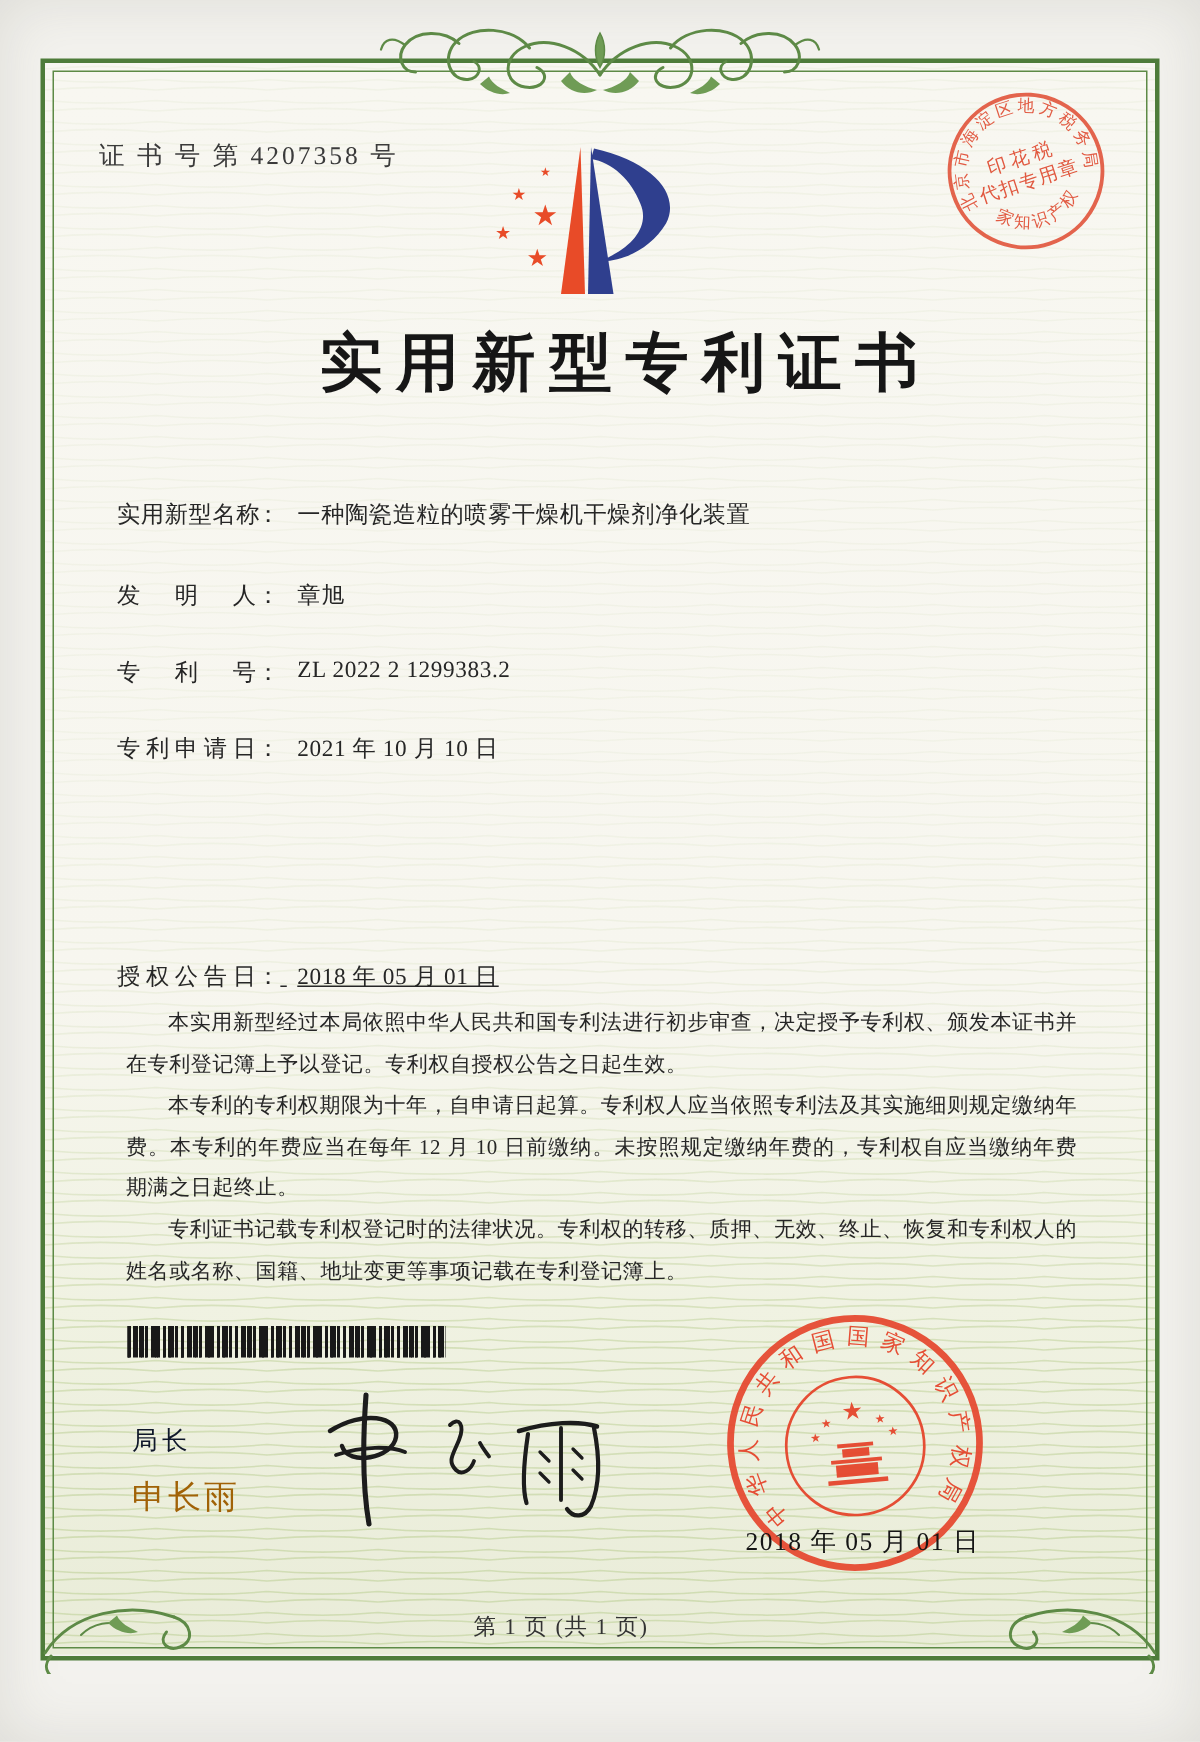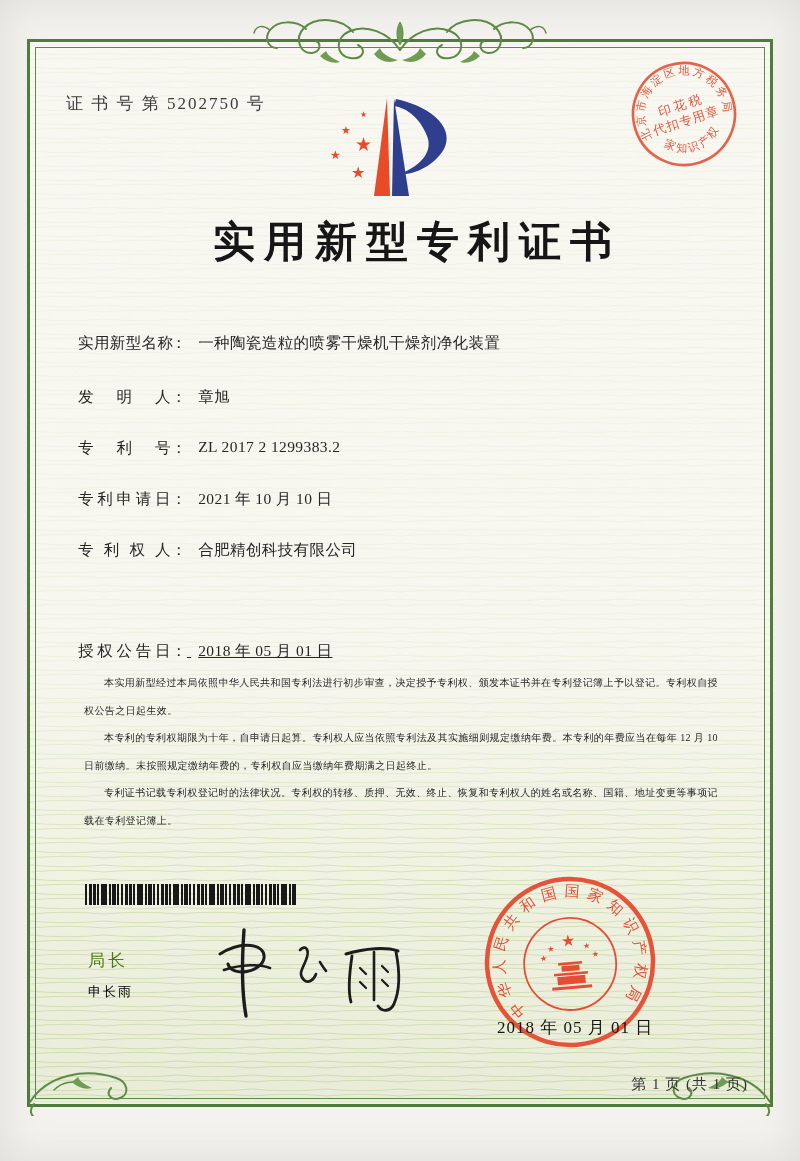--- a/index.html
+++ b/index.html
@@ -26,34 +26,34 @@
          letter-spacing:9px;color:#161616;padding-left:34px;}
   
   .frow{position:absolute;left:78px;font-size:15.5px;color:#262626;letter-spacing:.4px;white-space:nowrap;}
   .flabel{display:inline-block;width:93px;text-align:justify;text-align-last:justify;vertical-align:top;}
   .fcolon{display:inline-block;vertical-align:top;}
   .fvalue{display:inline-block;margin-left:7px;vertical-align:top;white-space:normal;width:520px;}
   .fvalue .l2{display:block;}
   .grant-right{position:absolute;left:374px;top:0;white-space:nowrap;}
   
   .paras{position:absolute;left:84px;top:669px;width:634px;}
-  .paras p{margin:0;font-size:10px;line-height:27.6px;letter-spacing:.4px;color:#262626;
+  .paras p{margin:0;font-size:14px;line-height:27.6px;letter-spacing:.4px;color:#262626;
            text-align:justify;text-indent:2em;}
   
   .barcode{position:absolute;left:85px;top:884px;width:212px;height:21px;
     background-image:
       repeating-linear-gradient(90deg,#181818 0 2px,transparent 2px 4px),
       repeating-linear-gradient(90deg,#181818 0 1px,transparent 1px 6px),
       repeating-linear-gradient(90deg,#181818 0 2px,transparent 2px 9px);}
-  .signer-title{position:absolute;left:88px;top:949px;font-size:17px;color:#4d7c0f;letter-spacing:3px;}
-  .signer-name{position:absolute;left:88px;top:983px;font-size:13px;color:#000000;letter-spacing:2px;}
+  .signer-title{position:absolute;left:88px;top:949px;font-size:17px;color:#0f172a;letter-spacing:3px;}
+  .signer-name{position:absolute;left:88px;top:983px;font-size:22px;color:#a16207;letter-spacing:2px;}
   .signature{position:absolute;left:208px;top:924px;width:205px;height:98px;}
   .seal{position:absolute;left:482px;top:874px;width:176px;height:176px;transform:rotate(-5deg);}
   .seal-date{position:absolute;left:497px;top:1016px;font-size:17px;letter-spacing:1px;color:#151515;z-index:7;}
-  .footer{position:absolute;left:0;right:52px;top:1075px;text-align:right;font-size:15px;color:#333;letter-spacing:1px;}
+  .footer{position:absolute;left:0;right:52px;top:1075px;text-align:center;font-size:15px;color:#333;letter-spacing:1px;}
   .z5{z-index:5;} .z6{z-index:6;}
 </style>
 </head>
 <body>
 
 <div class="page">
 
   <div class="page-bg"></div>
   <svg class="waves" viewBox="0 0 740 1061">
     <path id="wave-path" d="M0 4 q37 -3.5 74 0 q37 -3.5 74 0 q37 -3.5 74 0 q37 -3.5 74 0 q37 -3.5 74 0 q37 -3.5 74 0 q37 -3.5 74 0 q37 -3.5 74 0 q37 -3.5 74 0 q37 -3.5 74 0M0 11 q37 3.5 74 0 q37 3.5 74 0 q37 3.5 74 0 q37 3.5 74 0 q37 3.5 74 0 q37 3.5 74 0 q37 3.5 74 0 q37 3.5 74 0 q37 3.5 74 0 q37 3.5 74 0M0 18 q37 -3.5 74 0 q37 -3.5 74 0 q37 -3.5 74 0 q37 -3.5 74 0 q37 -3.5 74 0 q37 -3.5 74 0 q37 -3.5 74 0 q37 -3.5 74 0 q37 -3.5 74 0 q37 -3.5 74 0M0 25 q37 3.5 74 0 q37 3.5 74 0 q37 3.5 74 0 q37 3.5 74 0 q37 3.5 74 0 q37 3.5 74 0 q37 3.5 74 0 q37 3.5 74 0 q37 3.5 74 0 q37 3.5 74 0M0 32 q37 -3.5 74 0 q37 -3.5 74 0 q37 -3.5 74 0 q37 -3.5 74 0 q37 -3.5 74 0 q37 -3.5 74 0 q37 -3.5 74 0 q37 -3.5 74 0 q37 -3.5 74 0 q37 -3.5 74 0M0 39 q37 3.5 74 0 q37 3.5 74 0 q37 3.5 74 0 q37 3.5 74 0 q37 3.5 74 0 q37 3.5 74 0 q37 3.5 74 0 q37 3.5 74 0 q37 3.5 74 0 q37 3.5 74 0M0 46 q37 -3.5 74 0 q37 -3.5 74 0 q37 -3.5 74 0 q37 -3.5 74 0 q37 -3.5 74 0 q37 -3.5 74 0 q37 -3.5 74 0 q37 -3.5 74 0 q37 -3.5 74 0 q37 -3.5 74 0M0 53 q37 3.5 74 0 q37 3.5 74 0 q37 3.5 74 0 q37 3.5 74 0 q37 3.5 74 0 q37 3.5 74 0 q37 3.5 74 0 q37 3.5 74 0 q37 3.5 74 0 q37 3.5 74 0M0 60 q37 -3.5 74 0 q37 -3.5 74 0 q37 -3.5 74 0 q37 -3.5 74 0 q37 -3.5 74 0 q37 -3.5 74 0 q37 -3.5 74 0 q37 -3.5 74 0 q37 -3.5 74 0 q37 -3.5 74 0M0 67 q37 3.5 74 0 q37 3.5 74 0 q37 3.5 74 0 q37 3.5 74 0 q37 3.5 74 0 q37 3.5 74 0 q37 3.5 74 0 q37 3.5 74 0 q37 3.5 74 0 q37 3.5 74 0M0 74 q37 -3.5 74 0 q37 -3.5 74 0 q37 -3.5 74 0 q37 -3.5 74 0 q37 -3.5 74 0 q37 -3.5 74 0 q37 -3.5 74 0 q37 -3.5 74 0 q37 -3.5 74 0 q37 -3.5 74 0M0 81 q37 3.5 74 0 q37 3.5 74 0 q37 3.5 74 0 q37 3.5 74 0 q37 3.5 74 0 q37 3.5 74 0 q37 3.5 74 0 q37 3.5 74 0 q37 3.5 74 0 q37 3.5 74 0M0 88 q37 -3.5 74 0 q37 -3.5 74 0 q37 -3.5 74 0 q37 -3.5 74 0 q37 -3.5 74 0 q37 -3.5 74 0 q37 -3.5 74 0 q37 -3.5 74 0 q37 -3.5 74 0 q37 -3.5 74 0M0 95 q37 3.5 74 0 q37 3.5 74 0 q37 3.5 74 0 q37 3.5 74 0 q37 3.5 74 0 q37 3.5 74 0 q37 3.5 74 0 q37 3.5 74 0 q37 3.5 74 0 q37 3.5 74 0M0 102 q37 -3.5 74 0 q37 -3.5 74 0 q37 -3.5 74 0 q37 -3.5 74 0 q37 -3.5 74 0 q37 -3.5 74 0 q37 -3.5 74 0 q37 -3.5 74 0 q37 -3.5 74 0 q37 -3.5 74 0M0 109 q37 3.5 74 0 q37 3.5 74 0 q37 3.5 74 0 q37 3.5 74 0 q37 3.5 74 0 q37 3.5 74 0 q37 3.5 74 0 q37 3.5 74 0 q37 3.5 74 0 q37 3.5 74 0M0 116 q37 -3.5 74 0 q37 -3.5 74 0 q37 -3.5 74 0 q37 -3.5 74 0 q37 -3.5 74 0 q37 -3.5 74 0 q37 -3.5 74 0 q37 -3.5 74 0 q37 -3.5 74 0 q37 -3.5 74 0M0 123 q37 3.5 74 0 q37 3.5 74 0 q37 3.5 74 0 q37 3.5 74 0 q37 3.5 74 0 q37 3.5 74 0 q37 3.5 74 0 q37 3.5 74 0 q37 3.5 74 0 q37 3.5 74 0M0 130 q37 -3.5 74 0 q37 -3.5 74 0 q37 -3.5 74 0 q37 -3.5 74 0 q37 -3.5 74 0 q37 -3.5 74 0 q37 -3.5 74 0 q37 -3.5 74 0 q37 -3.5 74 0 q37 -3.5 74 0M0 137 q37 3.5 74 0 q37 3.5 74 0 q37 3.5 74 0 q37 3.5 74 0 q37 3.5 74 0 q37 3.5 74 0 q37 3.5 74 0 q37 3.5 74 0 q37 3.5 74 0 q37 3.5 74 0M0 144 q37 -3.5 74 0 q37 -3.5 74 0 q37 -3.5 74 0 q37 -3.5 74 0 q37 -3.5 74 0 q37 -3.5 74 0 q37 -3.5 74 0 q37 -3.5 74 0 q37 -3.5 74 0 q37 -3.5 74 0M0 151 q37 3.5 74 0 q37 3.5 74 0 q37 3.5 74 0 q37 3.5 74 0 q37 3.5 74 0 q37 3.5 74 0 q37 3.5 74 0 q37 3.5 74 0 q37 3.5 74 0 q37 3.5 74 0M0 158 q37 -3.5 74 0 q37 -3.5 74 0 q37 -3.5 74 0 q37 -3.5 74 0 q37 -3.5 74 0 q37 -3.5 74 0 q37 -3.5 74 0 q37 -3.5 74 0 q37 -3.5 74 0 q37 -3.5 74 0M0 165 q37 3.5 74 0 q37 3.5 74 0 q37 3.5 74 0 q37 3.5 74 0 q37 3.5 74 0 q37 3.5 74 0 q37 3.5 74 0 q37 3.5 74 0 q37 3.5 74 0 q37 3.5 74 0M0 172 q37 -3.5 74 0 q37 -3.5 74 0 q37 -3.5 74 0 q37 -3.5 74 0 q37 -3.5 74 0 q37 -3.5 74 0 q37 -3.5 74 0 q37 -3.5 74 0 q37 -3.5 74 0 q37 -3.5 74 0M0 179 q37 3.5 74 0 q37 3.5 74 0 q37 3.5 74 0 q37 3.5 74 0 q37 3.5 74 0 q37 3.5 74 0 q37 3.5 74 0 q37 3.5 74 0 q37 3.5 74 0 q37 3.5 74 0M0 186 q37 -3.5 74 0 q37 -3.5 74 0 q37 -3.5 74 0 q37 -3.5 74 0 q37 -3.5 74 0 q37 -3.5 74 0 q37 -3.5 74 0 q37 -3.5 74 0 q37 -3.5 74 0 q37 -3.5 74 0M0 193 q37 3.5 74 0 q37 3.5 74 0 q37 3.5 74 0 q37 3.5 74 0 q37 3.5 74 0 q37 3.5 74 0 q37 3.5 74 0 q37 3.5 74 0 q37 3.5 74 0 q37 3.5 74 0M0 200 q37 -3.5 74 0 q37 -3.5 74 0 q37 -3.5 74 0 q37 -3.5 74 0 q37 -3.5 74 0 q37 -3.5 74 0 q37 -3.5 74 0 q37 -3.5 74 0 q37 -3.5 74 0 q37 -3.5 74 0M0 207 q37 3.5 74 0 q37 3.5 74 0 q37 3.5 74 0 q37 3.5 74 0 q37 3.5 74 0 q37 3.5 74 0 q37 3.5 74 0 q37 3.5 74 0 q37 3.5 74 0 q37 3.5 74 0M0 214 q37 -3.5 74 0 q37 -3.5 74 0 q37 -3.5 74 0 q37 -3.5 74 0 q37 -3.5 74 0 q37 -3.5 74 0 q37 -3.5 74 0 q37 -3.5 74 0 q37 -3.5 74 0 q37 -3.5 74 0M0 221 q37 3.5 74 0 q37 3.5 74 0 q37 3.5 74 0 q37 3.5 74 0 q37 3.5 74 0 q37 3.5 74 0 q37 3.5 74 0 q37 3.5 74 0 q37 3.5 74 0 q37 3.5 74 0M0 228 q37 -3.5 74 0 q37 -3.5 74 0 q37 -3.5 74 0 q37 -3.5 74 0 q37 -3.5 74 0 q37 -3.5 74 0 q37 -3.5 74 0 q37 -3.5 74 0 q37 -3.5 74 0 q37 -3.5 74 0M0 235 q37 3.5 74 0 q37 3.5 74 0 q37 3.5 74 0 q37 3.5 74 0 q37 3.5 74 0 q37 3.5 74 0 q37 3.5 74 0 q37 3.5 74 0 q37 3.5 74 0 q37 3.5 74 0M0 242 q37 -3.5 74 0 q37 -3.5 74 0 q37 -3.5 74 0 q37 -3.5 74 0 q37 -3.5 74 0 q37 -3.5 74 0 q37 -3.5 74 0 q37 -3.5 74 0 q37 -3.5 74 0 q37 -3.5 74 0M0 249 q37 3.5 74 0 q37 3.5 74 0 q37 3.5 74 0 q37 3.5 74 0 q37 3.5 74 0 q37 3.5 74 0 q37 3.5 74 0 q37 3.5 74 0 q37 3.5 74 0 q37 3.5 74 0M0 256 q37 -3.5 74 0 q37 -3.5 74 0 q37 -3.5 74 0 q37 -3.5 74 0 q37 -3.5 74 0 q37 -3.5 74 0 q37 -3.5 74 0 q37 -3.5 74 0 q37 -3.5 74 0 q37 -3.5 74 0M0 263 q37 3.5 74 0 q37 3.5 74 0 q37 3.5 74 0 q37 3.5 74 0 q37 3.5 74 0 q37 3.5 74 0 q37 3.5 74 0 q37 3.5 74 0 q37 3.5 74 0 q37 3.5 74 0M0 270 q37 -3.5 74 0 q37 -3.5 74 0 q37 -3.5 74 0 q37 -3.5 74 0 q37 -3.5 74 0 q37 -3.5 74 0 q37 -3.5 74 0 q37 -3.5 74 0 q37 -3.5 74 0 q37 -3.5 74 0M0 277 q37 3.5 74 0 q37 3.5 74 0 q37 3.5 74 0 q37 3.5 74 0 q37 3.5 74 0 q37 3.5 74 0 q37 3.5 74 0 q37 3.5 74 0 q37 3.5 74 0 q37 3.5 74 0M0 284 q37 -3.5 74 0 q37 -3.5 74 0 q37 -3.5 74 0 q37 -3.5 74 0 q37 -3.5 74 0 q37 -3.5 74 0 q37 -3.5 74 0 q37 -3.5 74 0 q37 -3.5 74 0 q37 -3.5 74 0M0 291 q37 3.5 74 0 q37 3.5 74 0 q37 3.5 74 0 q37 3.5 74 0 q37 3.5 74 0 q37 3.5 74 0 q37 3.5 74 0 q37 3.5 74 0 q37 3.5 74 0 q37 3.5 74 0M0 298 q37 -3.5 74 0 q37 -3.5 74 0 q37 -3.5 74 0 q37 -3.5 74 0 q37 -3.5 74 0 q37 -3.5 74 0 q37 -3.5 74 0 q37 -3.5 74 0 q37 -3.5 74 0 q37 -3.5 74 0M0 305 q37 3.5 74 0 q37 3.5 74 0 q37 3.5 74 0 q37 3.5 74 0 q37 3.5 74 0 q37 3.5 74 0 q37 3.5 74 0 q37 3.5 74 0 q37 3.5 74 0 q37 3.5 74 0M0 312 q37 -3.5 74 0 q37 -3.5 74 0 q37 -3.5 74 0 q37 -3.5 74 0 q37 -3.5 74 0 q37 -3.5 74 0 q37 -3.5 74 0 q37 -3.5 74 0 q37 -3.5 74 0 q37 -3.5 74 0M0 319 q37 3.5 74 0 q37 3.5 74 0 q37 3.5 74 0 q37 3.5 74 0 q37 3.5 74 0 q37 3.5 74 0 q37 3.5 74 0 q37 3.5 74 0 q37 3.5 74 0 q37 3.5 74 0M0 326 q37 -3.5 74 0 q37 -3.5 74 0 q37 -3.5 74 0 q37 -3.5 74 0 q37 -3.5 74 0 q37 -3.5 74 0 q37 -3.5 74 0 q37 -3.5 74 0 q37 -3.5 74 0 q37 -3.5 74 0M0 333 q37 3.5 74 0 q37 3.5 74 0 q37 3.5 74 0 q37 3.5 74 0 q37 3.5 74 0 q37 3.5 74 0 q37 3.5 74 0 q37 3.5 74 0 q37 3.5 74 0 q37 3.5 74 0M0 340 q37 -3.5 74 0 q37 -3.5 74 0 q37 -3.5 74 0 q37 -3.5 74 0 q37 -3.5 74 0 q37 -3.5 74 0 q37 -3.5 74 0 q37 -3.5 74 0 q37 -3.5 74 0 q37 -3.5 74 0M0 347 q37 3.5 74 0 q37 3.5 74 0 q37 3.5 74 0 q37 3.5 74 0 q37 3.5 74 0 q37 3.5 74 0 q37 3.5 74 0 q37 3.5 74 0 q37 3.5 74 0 q37 3.5 74 0M0 354 q37 -3.5 74 0 q37 -3.5 74 0 q37 -3.5 74 0 q37 -3.5 74 0 q37 -3.5 74 0 q37 -3.5 74 0 q37 -3.5 74 0 q37 -3.5 74 0 q37 -3.5 74 0 q37 -3.5 74 0M0 361 q37 3.5 74 0 q37 3.5 74 0 q37 3.5 74 0 q37 3.5 74 0 q37 3.5 74 0 q37 3.5 74 0 q37 3.5 74 0 q37 3.5 74 0 q37 3.5 74 0 q37 3.5 74 0M0 368 q37 -3.5 74 0 q37 -3.5 74 0 q37 -3.5 74 0 q37 -3.5 74 0 q37 -3.5 74 0 q37 -3.5 74 0 q37 -3.5 74 0 q37 -3.5 74 0 q37 -3.5 74 0 q37 -3.5 74 0M0 375 q37 3.5 74 0 q37 3.5 74 0 q37 3.5 74 0 q37 3.5 74 0 q37 3.5 74 0 q37 3.5 74 0 q37 3.5 74 0 q37 3.5 74 0 q37 3.5 74 0 q37 3.5 74 0M0 382 q37 -3.5 74 0 q37 -3.5 74 0 q37 -3.5 74 0 q37 -3.5 74 0 q37 -3.5 74 0 q37 -3.5 74 0 q37 -3.5 74 0 q37 -3.5 74 0 q37 -3.5 74 0 q37 -3.5 74 0M0 389 q37 3.5 74 0 q37 3.5 74 0 q37 3.5 74 0 q37 3.5 74 0 q37 3.5 74 0 q37 3.5 74 0 q37 3.5 74 0 q37 3.5 74 0 q37 3.5 74 0 q37 3.5 74 0M0 396 q37 -3.5 74 0 q37 -3.5 74 0 q37 -3.5 74 0 q37 -3.5 74 0 q37 -3.5 74 0 q37 -3.5 74 0 q37 -3.5 74 0 q37 -3.5 74 0 q37 -3.5 74 0 q37 -3.5 74 0M0 403 q37 3.5 74 0 q37 3.5 74 0 q37 3.5 74 0 q37 3.5 74 0 q37 3.5 74 0 q37 3.5 74 0 q37 3.5 74 0 q37 3.5 74 0 q37 3.5 74 0 q37 3.5 74 0M0 410 q37 -3.5 74 0 q37 -3.5 74 0 q37 -3.5 74 0 q37 -3.5 74 0 q37 -3.5 74 0 q37 -3.5 74 0 q37 -3.5 74 0 q37 -3.5 74 0 q37 -3.5 74 0 q37 -3.5 74 0M0 417 q37 3.5 74 0 q37 3.5 74 0 q37 3.5 74 0 q37 3.5 74 0 q37 3.5 74 0 q37 3.5 74 0 q37 3.5 74 0 q37 3.5 74 0 q37 3.5 74 0 q37 3.5 74 0M0 424 q37 -3.5 74 0 q37 -3.5 74 0 q37 -3.5 74 0 q37 -3.5 74 0 q37 -3.5 74 0 q37 -3.5 74 0 q37 -3.5 74 0 q37 -3.5 74 0 q37 -3.5 74 0 q37 -3.5 74 0M0 431 q37 3.5 74 0 q37 3.5 74 0 q37 3.5 74 0 q37 3.5 74 0 q37 3.5 74 0 q37 3.5 74 0 q37 3.5 74 0 q37 3.5 74 0 q37 3.5 74 0 q37 3.5 74 0M0 438 q37 -3.5 74 0 q37 -3.5 74 0 q37 -3.5 74 0 q37 -3.5 74 0 q37 -3.5 74 0 q37 -3.5 74 0 q37 -3.5 74 0 q37 -3.5 74 0 q37 -3.5 74 0 q37 -3.5 74 0M0 445 q37 3.5 74 0 q37 3.5 74 0 q37 3.5 74 0 q37 3.5 74 0 q37 3.5 74 0 q37 3.5 74 0 q37 3.5 74 0 q37 3.5 74 0 q37 3.5 74 0 q37 3.5 74 0M0 452 q37 -3.5 74 0 q37 -3.5 74 0 q37 -3.5 74 0 q37 -3.5 74 0 q37 -3.5 74 0 q37 -3.5 74 0 q37 -3.5 74 0 q37 -3.5 74 0 q37 -3.5 74 0 q37 -3.5 74 0M0 459 q37 3.5 74 0 q37 3.5 74 0 q37 3.5 74 0 q37 3.5 74 0 q37 3.5 74 0 q37 3.5 74 0 q37 3.5 74 0 q37 3.5 74 0 q37 3.5 74 0 q37 3.5 74 0M0 466 q37 -3.5 74 0 q37 -3.5 74 0 q37 -3.5 74 0 q37 -3.5 74 0 q37 -3.5 74 0 q37 -3.5 74 0 q37 -3.5 74 0 q37 -3.5 74 0 q37 -3.5 74 0 q37 -3.5 74 0M0 473 q37 3.5 74 0 q37 3.5 74 0 q37 3.5 74 0 q37 3.5 74 0 q37 3.5 74 0 q37 3.5 74 0 q37 3.5 74 0 q37 3.5 74 0 q37 3.5 74 0 q37 3.5 74 0M0 480 q37 -3.5 74 0 q37 -3.5 74 0 q37 -3.5 74 0 q37 -3.5 74 0 q37 -3.5 74 0 q37 -3.5 74 0 q37 -3.5 74 0 q37 -3.5 74 0 q37 -3.5 74 0 q37 -3.5 74 0M0 487 q37 3.5 74 0 q37 3.5 74 0 q37 3.5 74 0 q37 3.5 74 0 q37 3.5 74 0 q37 3.5 74 0 q37 3.5 74 0 q37 3.5 74 0 q37 3.5 74 0 q37 3.5 74 0M0 494 q37 -3.5 74 0 q37 -3.5 74 0 q37 -3.5 74 0 q37 -3.5 74 0 q37 -3.5 74 0 q37 -3.5 74 0 q37 -3.5 74 0 q37 -3.5 74 0 q37 -3.5 74 0 q37 -3.5 74 0M0 501 q37 3.5 74 0 q37 3.5 74 0 q37 3.5 74 0 q37 3.5 74 0 q37 3.5 74 0 q37 3.5 74 0 q37 3.5 74 0 q37 3.5 74 0 q37 3.5 74 0 q37 3.5 74 0M0 508 q37 -3.5 74 0 q37 -3.5 74 0 q37 -3.5 74 0 q37 -3.5 74 0 q37 -3.5 74 0 q37 -3.5 74 0 q37 -3.5 74 0 q37 -3.5 74 0 q37 -3.5 74 0 q37 -3.5 74 0M0 515 q37 3.5 74 0 q37 3.5 74 0 q37 3.5 74 0 q37 3.5 74 0 q37 3.5 74 0 q37 3.5 74 0 q37 3.5 74 0 q37 3.5 74 0 q37 3.5 74 0 q37 3.5 74 0M0 522 q37 -3.5 74 0 q37 -3.5 74 0 q37 -3.5 74 0 q37 -3.5 74 0 q37 -3.5 74 0 q37 -3.5 74 0 q37 -3.5 74 0 q37 -3.5 74 0 q37 -3.5 74 0 q37 -3.5 74 0M0 529 q37 3.5 74 0 q37 3.5 74 0 q37 3.5 74 0 q37 3.5 74 0 q37 3.5 74 0 q37 3.5 74 0 q37 3.5 74 0 q37 3.5 74 0 q37 3.5 74 0 q37 3.5 74 0M0 536 q37 -3.5 74 0 q37 -3.5 74 0 q37 -3.5 74 0 q37 -3.5 74 0 q37 -3.5 74 0 q37 -3.5 74 0 q37 -3.5 74 0 q37 -3.5 74 0 q37 -3.5 74 0 q37 -3.5 74 0M0 543 q37 3.5 74 0 q37 3.5 74 0 q37 3.5 74 0 q37 3.5 74 0 q37 3.5 74 0 q37 3.5 74 0 q37 3.5 74 0 q37 3.5 74 0 q37 3.5 74 0 q37 3.5 74 0M0 550 q37 -3.5 74 0 q37 -3.5 74 0 q37 -3.5 74 0 q37 -3.5 74 0 q37 -3.5 74 0 q37 -3.5 74 0 q37 -3.5 74 0 q37 -3.5 74 0 q37 -3.5 74 0 q37 -3.5 74 0M0 557 q37 3.5 74 0 q37 3.5 74 0 q37 3.5 74 0 q37 3.5 74 0 q37 3.5 74 0 q37 3.5 74 0 q37 3.5 74 0 q37 3.5 74 0 q37 3.5 74 0 q37 3.5 74 0M0 564 q37 -3.5 74 0 q37 -3.5 74 0 q37 -3.5 74 0 q37 -3.5 74 0 q37 -3.5 74 0 q37 -3.5 74 0 q37 -3.5 74 0 q37 -3.5 74 0 q37 -3.5 74 0 q37 -3.5 74 0M0 571 q37 3.5 74 0 q37 3.5 74 0 q37 3.5 74 0 q37 3.5 74 0 q37 3.5 74 0 q37 3.5 74 0 q37 3.5 74 0 q37 3.5 74 0 q37 3.5 74 0 q37 3.5 74 0M0 578 q37 -3.5 74 0 q37 -3.5 74 0 q37 -3.5 74 0 q37 -3.5 74 0 q37 -3.5 74 0 q37 -3.5 74 0 q37 -3.5 74 0 q37 -3.5 74 0 q37 -3.5 74 0 q37 -3.5 74 0M0 585 q37 3.5 74 0 q37 3.5 74 0 q37 3.5 74 0 q37 3.5 74 0 q37 3.5 74 0 q37 3.5 74 0 q37 3.5 74 0 q37 3.5 74 0 q37 3.5 74 0 q37 3.5 74 0M0 592 q37 -3.5 74 0 q37 -3.5 74 0 q37 -3.5 74 0 q37 -3.5 74 0 q37 -3.5 74 0 q37 -3.5 74 0 q37 -3.5 74 0 q37 -3.5 74 0 q37 -3.5 74 0 q37 -3.5 74 0M0 599 q37 3.5 74 0 q37 3.5 74 0 q37 3.5 74 0 q37 3.5 74 0 q37 3.5 74 0 q37 3.5 74 0 q37 3.5 74 0 q37 3.5 74 0 q37 3.5 74 0 q37 3.5 74 0M0 606 q37 -3.5 74 0 q37 -3.5 74 0 q37 -3.5 74 0 q37 -3.5 74 0 q37 -3.5 74 0 q37 -3.5 74 0 q37 -3.5 74 0 q37 -3.5 74 0 q37 -3.5 74 0 q37 -3.5 74 0M0 613 q37 3.5 74 0 q37 3.5 74 0 q37 3.5 74 0 q37 3.5 74 0 q37 3.5 74 0 q37 3.5 74 0 q37 3.5 74 0 q37 3.5 74 0 q37 3.5 74 0 q37 3.5 74 0M0 620 q37 -3.5 74 0 q37 -3.5 74 0 q37 -3.5 74 0 q37 -3.5 74 0 q37 -3.5 74 0 q37 -3.5 74 0 q37 -3.5 74 0 q37 -3.5 74 0 q37 -3.5 74 0 q37 -3.5 74 0M0 627 q37 3.5 74 0 q37 3.5 74 0 q37 3.5 74 0 q37 3.5 74 0 q37 3.5 74 0 q37 3.5 74 0 q37 3.5 74 0 q37 3.5 74 0 q37 3.5 74 0 q37 3.5 74 0M0 634 q37 -3.5 74 0 q37 -3.5 74 0 q37 -3.5 74 0 q37 -3.5 74 0 q37 -3.5 74 0 q37 -3.5 74 0 q37 -3.5 74 0 q37 -3.5 74 0 q37 -3.5 74 0 q37 -3.5 74 0M0 641 q37 3.5 74 0 q37 3.5 74 0 q37 3.5 74 0 q37 3.5 74 0 q37 3.5 74 0 q37 3.5 74 0 q37 3.5 74 0 q37 3.5 74 0 q37 3.5 74 0 q37 3.5 74 0M0 648 q37 -3.5 74 0 q37 -3.5 74 0 q37 -3.5 74 0 q37 -3.5 74 0 q37 -3.5 74 0 q37 -3.5 74 0 q37 -3.5 74 0 q37 -3.5 74 0 q37 -3.5 74 0 q37 -3.5 74 0M0 655 q37 3.5 74 0 q37 3.5 74 0 q37 3.5 74 0 q37 3.5 74 0 q37 3.5 74 0 q37 3.5 74 0 q37 3.5 74 0 q37 3.5 74 0 q37 3.5 74 0 q37 3.5 74 0M0 662 q37 -3.5 74 0 q37 -3.5 74 0 q37 -3.5 74 0 q37 -3.5 74 0 q37 -3.5 74 0 q37 -3.5 74 0 q37 -3.5 74 0 q37 -3.5 74 0 q37 -3.5 74 0 q37 -3.5 74 0M0 669 q37 3.5 74 0 q37 3.5 74 0 q37 3.5 74 0 q37 3.5 74 0 q37 3.5 74 0 q37 3.5 74 0 q37 3.5 74 0 q37 3.5 74 0 q37 3.5 74 0 q37 3.5 74 0M0 676 q37 -3.5 74 0 q37 -3.5 74 0 q37 -3.5 74 0 q37 -3.5 74 0 q37 -3.5 74 0 q37 -3.5 74 0 q37 -3.5 74 0 q37 -3.5 74 0 q37 -3.5 74 0 q37 -3.5 74 0M0 683 q37 3.5 74 0 q37 3.5 74 0 q37 3.5 74 0 q37 3.5 74 0 q37 3.5 74 0 q37 3.5 74 0 q37 3.5 74 0 q37 3.5 74 0 q37 3.5 74 0 q37 3.5 74 0M0 690 q37 -3.5 74 0 q37 -3.5 74 0 q37 -3.5 74 0 q37 -3.5 74 0 q37 -3.5 74 0 q37 -3.5 74 0 q37 -3.5 74 0 q37 -3.5 74 0 q37 -3.5 74 0 q37 -3.5 74 0M0 697 q37 3.5 74 0 q37 3.5 74 0 q37 3.5 74 0 q37 3.5 74 0 q37 3.5 74 0 q37 3.5 74 0 q37 3.5 74 0 q37 3.5 74 0 q37 3.5 74 0 q37 3.5 74 0M0 704 q37 -3.5 74 0 q37 -3.5 74 0 q37 -3.5 74 0 q37 -3.5 74 0 q37 -3.5 74 0 q37 -3.5 74 0 q37 -3.5 74 0 q37 -3.5 74 0 q37 -3.5 74 0 q37 -3.5 74 0M0 711 q37 3.5 74 0 q37 3.5 74 0 q37 3.5 74 0 q37 3.5 74 0 q37 3.5 74 0 q37 3.5 74 0 q37 3.5 74 0 q37 3.5 74 0 q37 3.5 74 0 q37 3.5 74 0M0 718 q37 -3.5 74 0 q37 -3.5 74 0 q37 -3.5 74 0 q37 -3.5 74 0 q37 -3.5 74 0 q37 -3.5 74 0 q37 -3.5 74 0 q37 -3.5 74 0 q37 -3.5 74 0 q37 -3.5 74 0M0 725 q37 3.5 74 0 q37 3.5 74 0 q37 3.5 74 0 q37 3.5 74 0 q37 3.5 74 0 q37 3.5 74 0 q37 3.5 74 0 q37 3.5 74 0 q37 3.5 74 0 q37 3.5 74 0M0 732 q37 -3.5 74 0 q37 -3.5 74 0 q37 -3.5 74 0 q37 -3.5 74 0 q37 -3.5 74 0 q37 -3.5 74 0 q37 -3.5 74 0 q37 -3.5 74 0 q37 -3.5 74 0 q37 -3.5 74 0M0 739 q37 3.5 74 0 q37 3.5 74 0 q37 3.5 74 0 q37 3.5 74 0 q37 3.5 74 0 q37 3.5 74 0 q37 3.5 74 0 q37 3.5 74 0 q37 3.5 74 0 q37 3.5 74 0M0 746 q37 -3.5 74 0 q37 -3.5 74 0 q37 -3.5 74 0 q37 -3.5 74 0 q37 -3.5 74 0 q37 -3.5 74 0 q37 -3.5 74 0 q37 -3.5 74 0 q37 -3.5 74 0 q37 -3.5 74 0M0 753 q37 3.5 74 0 q37 3.5 74 0 q37 3.5 74 0 q37 3.5 74 0 q37 3.5 74 0 q37 3.5 74 0 q37 3.5 74 0 q37 3.5 74 0 q37 3.5 74 0 q37 3.5 74 0M0 760 q37 -3.5 74 0 q37 -3.5 74 0 q37 -3.5 74 0 q37 -3.5 74 0 q37 -3.5 74 0 q37 -3.5 74 0 q37 -3.5 74 0 q37 -3.5 74 0 q37 -3.5 74 0 q37 -3.5 74 0M0 767 q37 3.5 74 0 q37 3.5 74 0 q37 3.5 74 0 q37 3.5 74 0 q37 3.5 74 0 q37 3.5 74 0 q37 3.5 74 0 q37 3.5 74 0 q37 3.5 74 0 q37 3.5 74 0M0 774 q37 -3.5 74 0 q37 -3.5 74 0 q37 -3.5 74 0 q37 -3.5 74 0 q37 -3.5 74 0 q37 -3.5 74 0 q37 -3.5 74 0 q37 -3.5 74 0 q37 -3.5 74 0 q37 -3.5 74 0M0 781 q37 3.5 74 0 q37 3.5 74 0 q37 3.5 74 0 q37 3.5 74 0 q37 3.5 74 0 q37 3.5 74 0 q37 3.5 74 0 q37 3.5 74 0 q37 3.5 74 0 q37 3.5 74 0M0 788 q37 -3.5 74 0 q37 -3.5 74 0 q37 -3.5 74 0 q37 -3.5 74 0 q37 -3.5 74 0 q37 -3.5 74 0 q37 -3.5 74 0 q37 -3.5 74 0 q37 -3.5 74 0 q37 -3.5 74 0M0 795 q37 3.5 74 0 q37 3.5 74 0 q37 3.5 74 0 q37 3.5 74 0 q37 3.5 74 0 q37 3.5 74 0 q37 3.5 74 0 q37 3.5 74 0 q37 3.5 74 0 q37 3.5 74 0M0 802 q37 -3.5 74 0 q37 -3.5 74 0 q37 -3.5 74 0 q37 -3.5 74 0 q37 -3.5 74 0 q37 -3.5 74 0 q37 -3.5 74 0 q37 -3.5 74 0 q37 -3.5 74 0 q37 -3.5 74 0M0 809 q37 3.5 74 0 q37 3.5 74 0 q37 3.5 74 0 q37 3.5 74 0 q37 3.5 74 0 q37 3.5 74 0 q37 3.5 74 0 q37 3.5 74 0 q37 3.5 74 0 q37 3.5 74 0M0 816 q37 -3.5 74 0 q37 -3.5 74 0 q37 -3.5 74 0 q37 -3.5 74 0 q37 -3.5 74 0 q37 -3.5 74 0 q37 -3.5 74 0 q37 -3.5 74 0 q37 -3.5 74 0 q37 -3.5 74 0M0 823 q37 3.5 74 0 q37 3.5 74 0 q37 3.5 74 0 q37 3.5 74 0 q37 3.5 74 0 q37 3.5 74 0 q37 3.5 74 0 q37 3.5 74 0 q37 3.5 74 0 q37 3.5 74 0M0 830 q37 -3.5 74 0 q37 -3.5 74 0 q37 -3.5 74 0 q37 -3.5 74 0 q37 -3.5 74 0 q37 -3.5 74 0 q37 -3.5 74 0 q37 -3.5 74 0 q37 -3.5 74 0 q37 -3.5 74 0M0 837 q37 3.5 74 0 q37 3.5 74 0 q37 3.5 74 0 q37 3.5 74 0 q37 3.5 74 0 q37 3.5 74 0 q37 3.5 74 0 q37 3.5 74 0 q37 3.5 74 0 q37 3.5 74 0M0 844 q37 -3.5 74 0 q37 -3.5 74 0 q37 -3.5 74 0 q37 -3.5 74 0 q37 -3.5 74 0 q37 -3.5 74 0 q37 -3.5 74 0 q37 -3.5 74 0 q37 -3.5 74 0 q37 -3.5 74 0M0 851 q37 3.5 74 0 q37 3.5 74 0 q37 3.5 74 0 q37 3.5 74 0 q37 3.5 74 0 q37 3.5 74 0 q37 3.5 74 0 q37 3.5 74 0 q37 3.5 74 0 q37 3.5 74 0M0 858 q37 -3.5 74 0 q37 -3.5 74 0 q37 -3.5 74 0 q37 -3.5 74 0 q37 -3.5 74 0 q37 -3.5 74 0 q37 -3.5 74 0 q37 -3.5 74 0 q37 -3.5 74 0 q37 -3.5 74 0M0 865 q37 3.5 74 0 q37 3.5 74 0 q37 3.5 74 0 q37 3.5 74 0 q37 3.5 74 0 q37 3.5 74 0 q37 3.5 74 0 q37 3.5 74 0 q37 3.5 74 0 q37 3.5 74 0M0 872 q37 -3.5 74 0 q37 -3.5 74 0 q37 -3.5 74 0 q37 -3.5 74 0 q37 -3.5 74 0 q37 -3.5 74 0 q37 -3.5 74 0 q37 -3.5 74 0 q37 -3.5 74 0 q37 -3.5 74 0M0 879 q37 3.5 74 0 q37 3.5 74 0 q37 3.5 74 0 q37 3.5 74 0 q37 3.5 74 0 q37 3.5 74 0 q37 3.5 74 0 q37 3.5 74 0 q37 3.5 74 0 q37 3.5 74 0M0 886 q37 -3.5 74 0 q37 -3.5 74 0 q37 -3.5 74 0 q37 -3.5 74 0 q37 -3.5 74 0 q37 -3.5 74 0 q37 -3.5 74 0 q37 -3.5 74 0 q37 -3.5 74 0 q37 -3.5 74 0M0 893 q37 3.5 74 0 q37 3.5 74 0 q37 3.5 74 0 q37 3.5 74 0 q37 3.5 74 0 q37 3.5 74 0 q37 3.5 74 0 q37 3.5 74 0 q37 3.5 74 0 q37 3.5 74 0M0 900 q37 -3.5 74 0 q37 -3.5 74 0 q37 -3.5 74 0 q37 -3.5 74 0 q37 -3.5 74 0 q37 -3.5 74 0 q37 -3.5 74 0 q37 -3.5 74 0 q37 -3.5 74 0 q37 -3.5 74 0M0 907 q37 3.5 74 0 q37 3.5 74 0 q37 3.5 74 0 q37 3.5 74 0 q37 3.5 74 0 q37 3.5 74 0 q37 3.5 74 0 q37 3.5 74 0 q37 3.5 74 0 q37 3.5 74 0M0 914 q37 -3.5 74 0 q37 -3.5 74 0 q37 -3.5 74 0 q37 -3.5 74 0 q37 -3.5 74 0 q37 -3.5 74 0 q37 -3.5 74 0 q37 -3.5 74 0 q37 -3.5 74 0 q37 -3.5 74 0M0 921 q37 3.5 74 0 q37 3.5 74 0 q37 3.5 74 0 q37 3.5 74 0 q37 3.5 74 0 q37 3.5 74 0 q37 3.5 74 0 q37 3.5 74 0 q37 3.5 74 0 q37 3.5 74 0M0 928 q37 -3.5 74 0 q37 -3.5 74 0 q37 -3.5 74 0 q37 -3.5 74 0 q37 -3.5 74 0 q37 -3.5 74 0 q37 -3.5 74 0 q37 -3.5 74 0 q37 -3.5 74 0 q37 -3.5 74 0M0 935 q37 3.5 74 0 q37 3.5 74 0 q37 3.5 74 0 q37 3.5 74 0 q37 3.5 74 0 q37 3.5 74 0 q37 3.5 74 0 q37 3.5 74 0 q37 3.5 74 0 q37 3.5 74 0M0 942 q37 -3.5 74 0 q37 -3.5 74 0 q37 -3.5 74 0 q37 -3.5 74 0 q37 -3.5 74 0 q37 -3.5 74 0 q37 -3.5 74 0 q37 -3.5 74 0 q37 -3.5 74 0 q37 -3.5 74 0M0 949 q37 3.5 74 0 q37 3.5 74 0 q37 3.5 74 0 q37 3.5 74 0 q37 3.5 74 0 q37 3.5 74 0 q37 3.5 74 0 q37 3.5 74 0 q37 3.5 74 0 q37 3.5 74 0M0 956 q37 -3.5 74 0 q37 -3.5 74 0 q37 -3.5 74 0 q37 -3.5 74 0 q37 -3.5 74 0 q37 -3.5 74 0 q37 -3.5 74 0 q37 -3.5 74 0 q37 -3.5 74 0 q37 -3.5 74 0M0 963 q37 3.5 74 0 q37 3.5 74 0 q37 3.5 74 0 q37 3.5 74 0 q37 3.5 74 0 q37 3.5 74 0 q37 3.5 74 0 q37 3.5 74 0 q37 3.5 74 0 q37 3.5 74 0M0 970 q37 -3.5 74 0 q37 -3.5 74 0 q37 -3.5 74 0 q37 -3.5 74 0 q37 -3.5 74 0 q37 -3.5 74 0 q37 -3.5 74 0 q37 -3.5 74 0 q37 -3.5 74 0 q37 -3.5 74 0M0 977 q37 3.5 74 0 q37 3.5 74 0 q37 3.5 74 0 q37 3.5 74 0 q37 3.5 74 0 q37 3.5 74 0 q37 3.5 74 0 q37 3.5 74 0 q37 3.5 74 0 q37 3.5 74 0M0 984 q37 -3.5 74 0 q37 -3.5 74 0 q37 -3.5 74 0 q37 -3.5 74 0 q37 -3.5 74 0 q37 -3.5 74 0 q37 -3.5 74 0 q37 -3.5 74 0 q37 -3.5 74 0 q37 -3.5 74 0M0 991 q37 3.5 74 0 q37 3.5 74 0 q37 3.5 74 0 q37 3.5 74 0 q37 3.5 74 0 q37 3.5 74 0 q37 3.5 74 0 q37 3.5 74 0 q37 3.5 74 0 q37 3.5 74 0M0 998 q37 -3.5 74 0 q37 -3.5 74 0 q37 -3.5 74 0 q37 -3.5 74 0 q37 -3.5 74 0 q37 -3.5 74 0 q37 -3.5 74 0 q37 -3.5 74 0 q37 -3.5 74 0 q37 -3.5 74 0M0 1005 q37 3.5 74 0 q37 3.5 74 0 q37 3.5 74 0 q37 3.5 74 0 q37 3.5 74 0 q37 3.5 74 0 q37 3.5 74 0 q37 3.5 74 0 q37 3.5 74 0 q37 3.5 74 0M0 1012 q37 -3.5 74 0 q37 -3.5 74 0 q37 -3.5 74 0 q37 -3.5 74 0 q37 -3.5 74 0 q37 -3.5 74 0 q37 -3.5 74 0 q37 -3.5 74 0 q37 -3.5 74 0 q37 -3.5 74 0M0 1019 q37 3.5 74 0 q37 3.5 74 0 q37 3.5 74 0 q37 3.5 74 0 q37 3.5 74 0 q37 3.5 74 0 q37 3.5 74 0 q37 3.5 74 0 q37 3.5 74 0 q37 3.5 74 0M0 1026 q37 -3.5 74 0 q37 -3.5 74 0 q37 -3.5 74 0 q37 -3.5 74 0 q37 -3.5 74 0 q37 -3.5 74 0 q37 -3.5 74 0 q37 -3.5 74 0 q37 -3.5 74 0 q37 -3.5 74 0M0 1033 q37 3.5 74 0 q37 3.5 74 0 q37 3.5 74 0 q37 3.5 74 0 q37 3.5 74 0 q37 3.5 74 0 q37 3.5 74 0 q37 3.5 74 0 q37 3.5 74 0 q37 3.5 74 0M0 1040 q37 -3.5 74 0 q37 -3.5 74 0 q37 -3.5 74 0 q37 -3.5 74 0 q37 -3.5 74 0 q37 -3.5 74 0 q37 -3.5 74 0 q37 -3.5 74 0 q37 -3.5 74 0 q37 -3.5 74 0M0 1047 q37 3.5 74 0 q37 3.5 74 0 q37 3.5 74 0 q37 3.5 74 0 q37 3.5 74 0 q37 3.5 74 0 q37 3.5 74 0 q37 3.5 74 0 q37 3.5 74 0 q37 3.5 74 0M0 1054 q37 -3.5 74 0 q37 -3.5 74 0 q37 -3.5 74 0 q37 -3.5 74 0 q37 -3.5 74 0 q37 -3.5 74 0 q37 -3.5 74 0 q37 -3.5 74 0 q37 -3.5 74 0 q37 -3.5 74 0" fill="none" stroke="#b9cd92" stroke-width="1" opacity=".55"></path>
@@ -87,21 +87,21 @@
   <svg class="orn-br" width="120" height="54" viewBox="0 0 120 54">
     <g stroke="#5d8a46" fill="none" stroke-width="2" stroke-linecap="round">
       <path d="M6,40 C24,12 62,6 92,16"></path>
       <path d="M92,16 c12,4 14,16 4,20 c-8,3 -15,-3 -9,-10"></path>
       <path d="M10,42 c-7,8 -1,17 9,14"></path>
       <path d="M30,28 c8,-8 20,-10 28,-6" stroke-width="1.4"></path>
       <path d="M48,20 C54,26 62,28 68,26 C62,23 56,20 54,15 Z" fill="#6f9c55" stroke="none"></path>
     </g>
   </svg>
 
-  <div class="cert-no z5">证 书 号 第 5202750 号</div>
+  <div class="cert-no z5">证 书 号 第 4207358 号</div>
 
   <div class="logo z5">
     <svg width="150" height="108" viewBox="0 0 150 108">
       <path d="M59,4 L46,102 L62,102 Z" fill="#e84b28"></path>
       <path d="M66,4 L64,102 L81,102 Z" fill="#2f3f8e"></path>
       <path d="M68,5 C108,14 126,36 116,55 C106,72 86,81 72,80 C95,71 105,56 99,42 C93,26 80,14 66,12 Z" fill="#2f3f8e"></path>
     </svg>
     <span class="lstar" style="left:32px;top:17px;font-size:8px;">★</span>
     <span class="lstar" style="left:13px;top:31px;font-size:11px;">★</span>
     <span class="lstar" style="left:27px;top:41px;font-size:19px;">★</span>
@@ -130,29 +130,25 @@
   <div class="frow z5" style="top:333px">
     <span class="flabel">实用新型名称</span><span class="fcolon">：</span>
     <span class="fvalue"><span class="l1">一种陶瓷造粒的喷雾干燥机干燥剂净化装置</span><span class="l2"></span></span>
   </div>
   <div class="frow z5" style="top:387px">
     <span class="flabel">发 明 人</span><span class="fcolon">：</span>
     <span class="fvalue"><span class="l1">章旭</span><span class="l2"></span></span>
   </div>
   <div class="frow z5" style="top:438px">
     <span class="flabel">专 利 号</span><span class="fcolon">：</span>
-    <span class="fvalue"><span class="l1">ZL 2017 2 1299383.2</span><span class="l2"></span></span>
+    <span class="fvalue"><span class="l1">ZL 2022 2 1299383.2</span><span class="l2"></span></span>
   </div>
   <div class="frow z5" style="top:489px">
     <span class="flabel">专利申请日</span><span class="fcolon">：</span>
     <span class="fvalue"><span class="l1">2021 年 10 月 10 日</span><span class="l2"></span></span>
-  </div>
-  <div class="frow z5" style="top:540px">
-    <span class="flabel">专 利 权 人</span><span class="fcolon">：</span>
-    <span class="fvalue"><span class="l1">合肥精创科技有限公司</span><span class="l2"></span></span>
   </div>
 
   <div class="frow z5" style="top:641px;right:82px;text-decoration:underline;">
     <span class="flabel">授权公告日</span><span class="fcolon">：</span>
     <span style="margin-left:7px;">2018 年 05 月 01 日</span>
   </div>
 
   <div class="paras z5">
     <p>本实用新型经过本局依照中华人民共和国专利法进行初步审查，决定授予专利权、颁发本证书并在专利登记簿上予以登记。专利权自授权公告之日起生效。</p>
     <p>本专利的专利权期限为十年，自申请日起算。专利权人应当依照专利法及其实施细则规定缴纳年费。本专利的年费应当在每年 12 月 10 日前缴纳。未按照规定缴纳年费的，专利权自应当缴纳年费期满之日起终止。</p>

